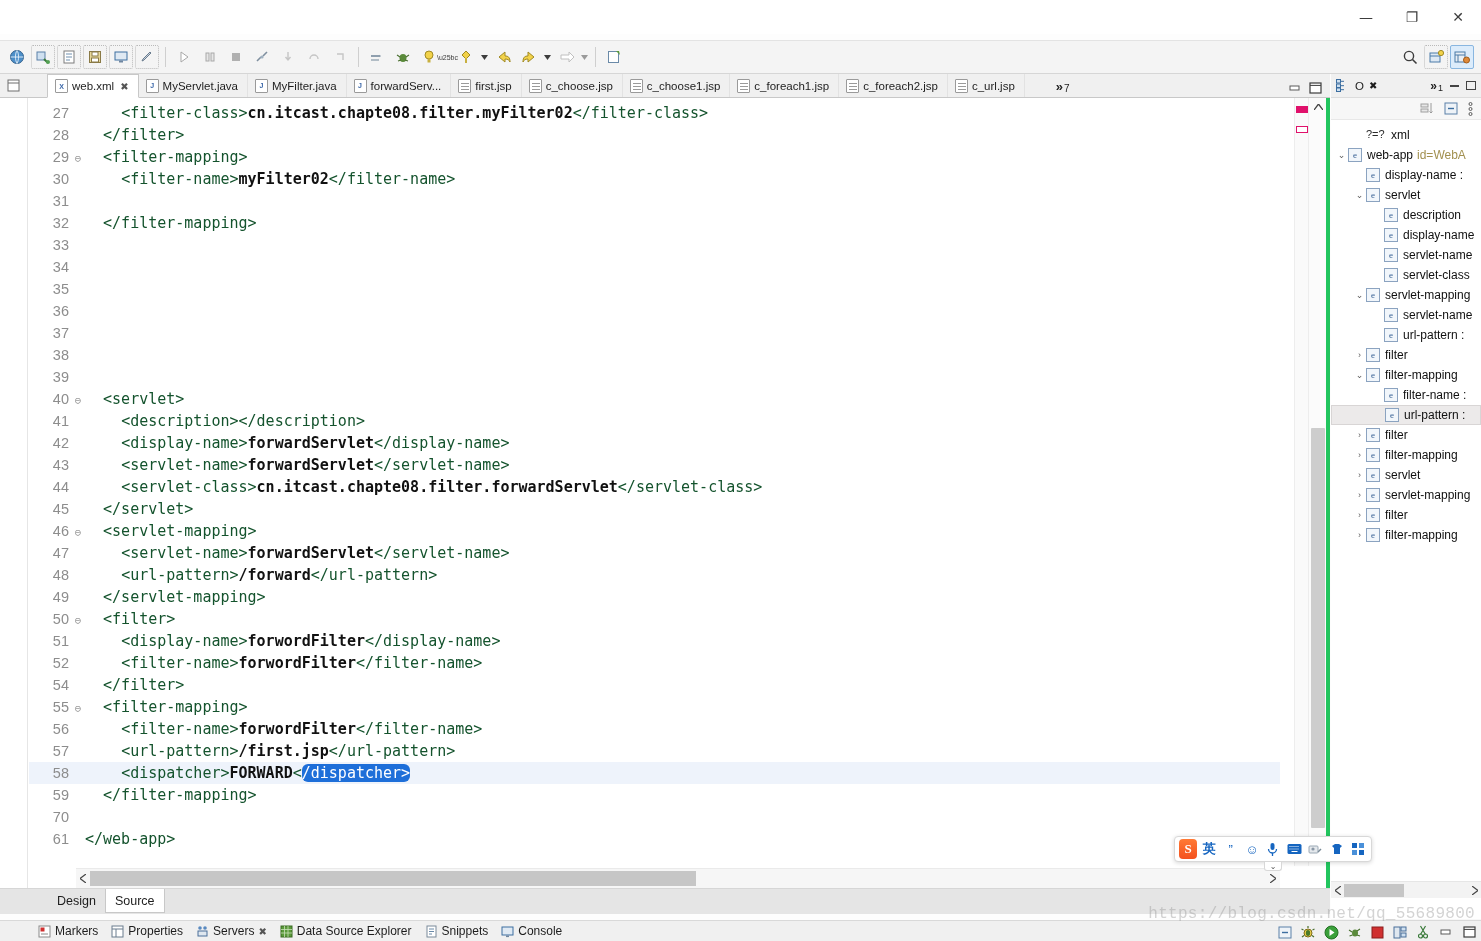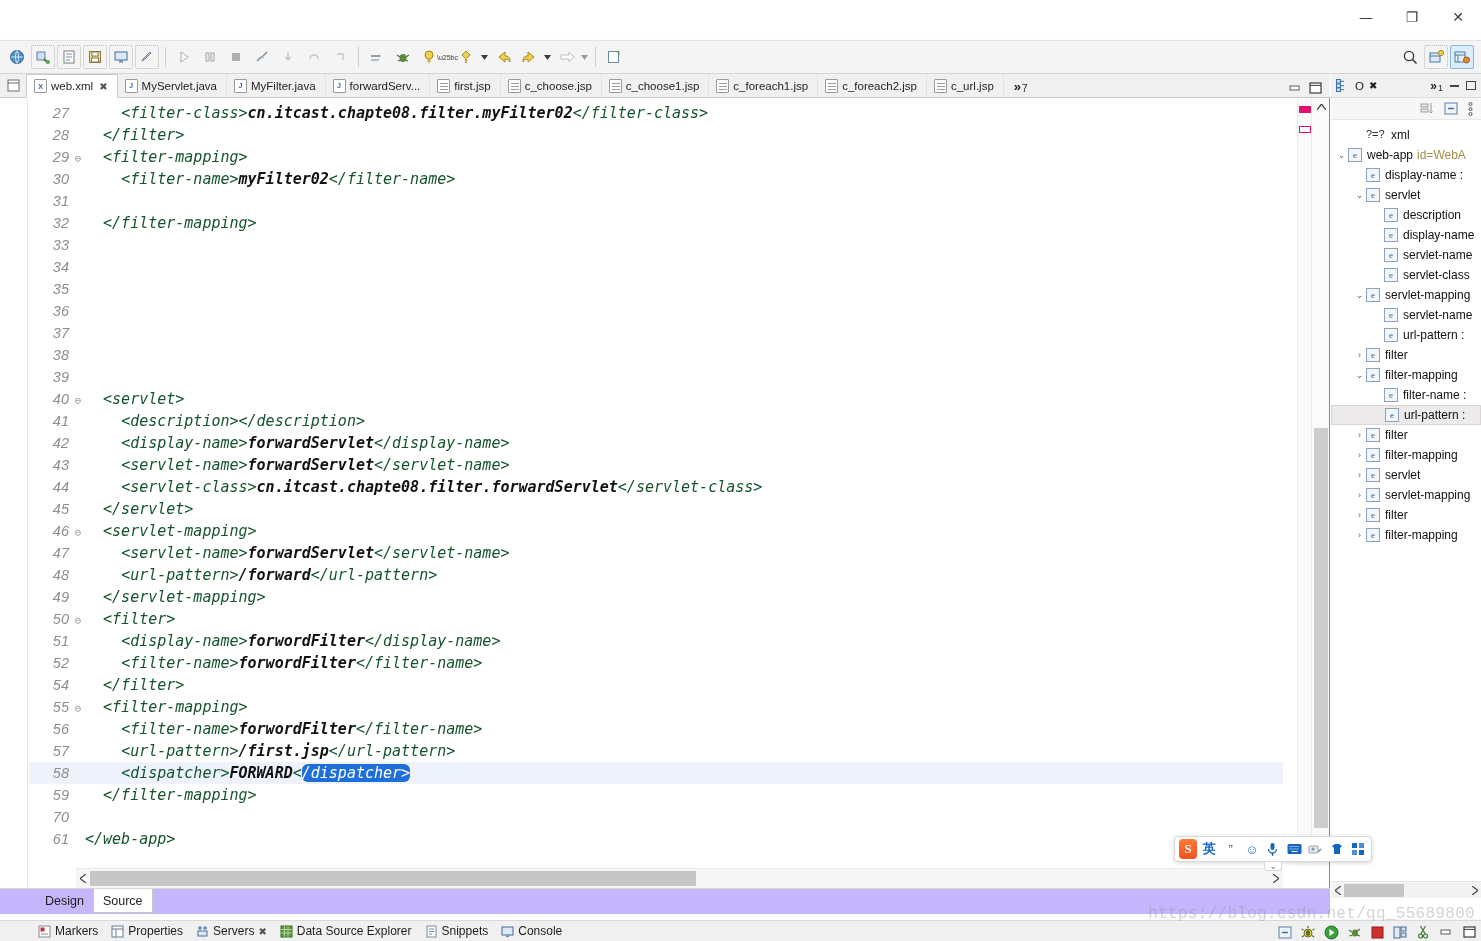--- a/index.html
+++ b/index.html
@@ -53,21 +53,21 @@
     width: 11px; height: 22px; display: flex; align-items: center; justify-content: center;
     font-size: 7px; color: #3c3c3c;
   }
   .tb-right { margin-left: auto; display: flex; align-items: center; padding-right: 6px; }
   .tb-item.active { background: #dcecfb; border: 1px solid #89b6e0; }
 
   
   .tabbar {
     position: absolute; left: 0; top: 74px; width: 1330px; height: 24px;
     background: #f0f0f0; border-bottom: 1px solid #c8c8c8;
-    display: flex; align-items: flex-end;
+    display: flex; align-items: flex-end; gap: 21px;
   }
   .tab-left-icon {
     width: 26px; height: 23px; display:flex; align-items:center; justify-content:center;
   }
   .tab {
     height: 23px; display: flex; align-items: center; gap: 4px;
     padding: 0 9px 0 7px; font-size: 11.5px; color: #1d1d1d;
     background: #f0f0f0; border-right: 1px solid #e2e2e2;
     white-space: nowrap;
   }
@@ -90,21 +90,21 @@
     display: flex; align-items: flex-end; gap: 1px; padding: 0 10px 3px 10px;
     font-size: 11px; color: #222;
   }
   .tab-more .chev { font-size: 13px; font-weight: bold; }
   .tab-more .cnt { font-size: 10px; }
   .tabbar-ctl { margin-left: auto; display: flex; align-items: center; gap: 8px; padding: 0 8px 3px 0; }
 
   
   .editor {
     position: absolute; left: 0; top: 98px; width: 1330px; height: 790px;
-    background: #ffffff; border-right: 1px solid #22c55e; font-style: italic;
+    background: #ffffff; border-right: 4px solid #22c55e;
   }
   .gutter-strip {
     position: absolute; left: 0; top: 0; width: 28px; height: 100%;
     background: #ffffff; border-right: 1px solid #e6e6e6;
   }
   .code-area {
     position: absolute; left: 29px; top: 0; right: 46px; bottom: 22px;
     overflow: hidden; background: #ffffff;
   }
   .code-scroll { position: relative; padding-top: 4px; }
@@ -166,22 +166,22 @@
   }
   .hs-left { left: 0; } .hs-right { right: 0; }
   .hs-thumb {
     position: absolute; left: 14px; top: 2px; width: 606px; height: 15px;
     background: #c6c6c6;
   }
 
   
   .ds-tabs {
     position: absolute; left: 0; top: 888px; width: 1330px; height: 26px;
-    background: #c4b5fd; border-top: 1px solid #d6d6d6;
-    display: flex; align-items: flex-start; padding-left: 36px;
+    background: #e5e5e5; border-top: 1px solid #d6d6d6;
+    display: flex; align-items: flex-start; padding-left: 48px;
   }
   .ds-tab {
     height: 24px; padding: 0 9px; font-size: 12.5px; color: #1d1d1d;
     display: flex; align-items: center; background: transparent;
   }
   .ds-tab.active { background: #ffffff; border: 1px solid #c8c8c8; border-top: none; }
 
   
   .bottombar {
     position: absolute; left: 0; top: 920px; width: 1481px; height: 21px;

